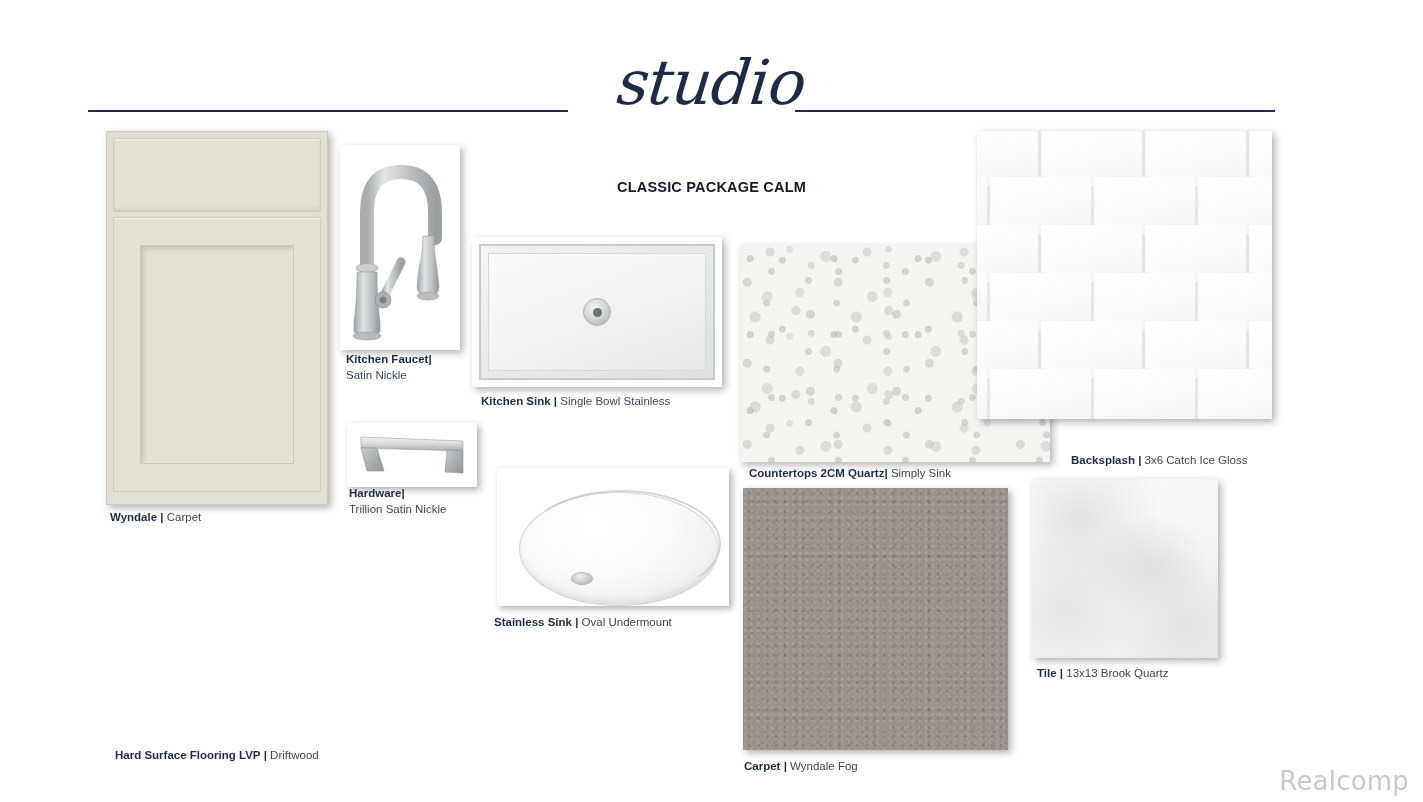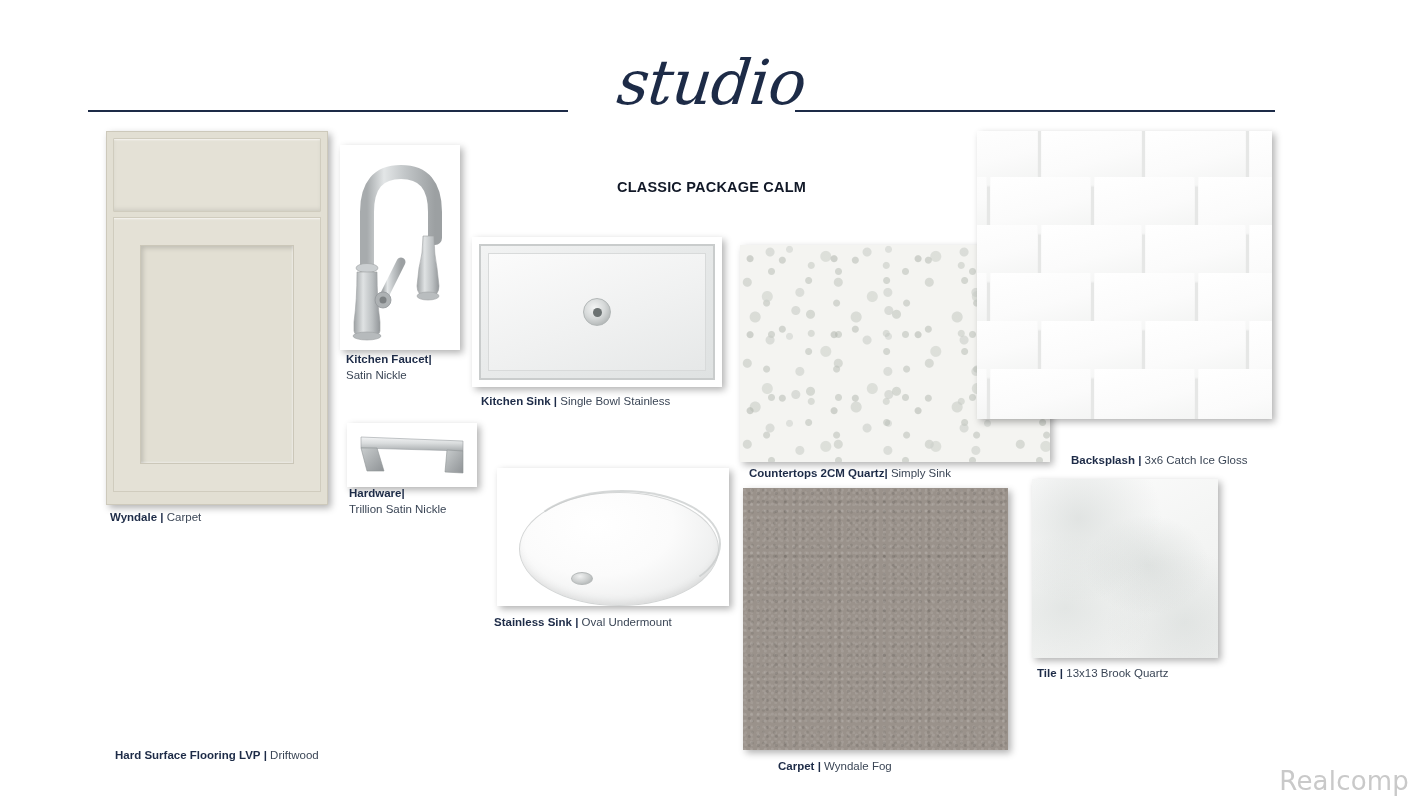--- a/index.html
+++ b/index.html
@@ -440,21 +440,21 @@
   </div>
 
   <div class="swatch shadowed stone" style="left:1032px; top:479px; width:186px; height:179px;"></div>
   <div class="label" style="left:1037px; top:666px;">
     <b>Tile</b>
     <span class="sep">|</span>
     <span class="val">13x13 Brook Quartz</span>
   </div>
 
   <div class="swatch shadowed carpet" style="left:743px; top:488px; width:265px; height:262px;"></div>
-  <div class="label" style="left:744px; top:759px;margin-left:34px;">
+  <div class="label" style="left:744px; top:759px;">
     <b>Carpet</b>
     <span class="sep">|</span>
     <span class="val">Wyndale Fog</span>
   </div>
 
   <div class="label" style="left:115px; top:748px;">
     <b>Hard Surface Flooring LVP</b>
     <span class="sep">|</span>
     <span class="val">Driftwood</span>
   </div>

